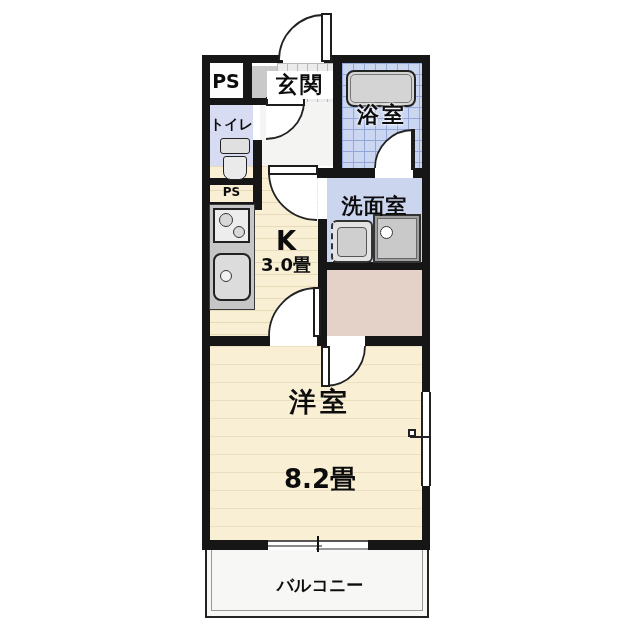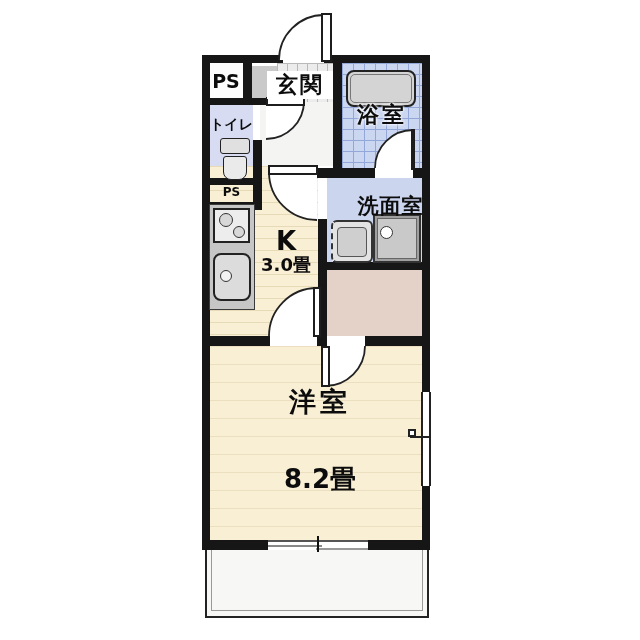--- a/index.html
+++ b/index.html
@@ -126,27 +126,28 @@
 
   <div class="abs fixture" style="left:373px;top:214px;width:48px;height:49px;background:#9f9f9f;border:2px solid #333;"></div>
   <div class="abs fixture" style="left:377px;top:218px;width:40px;height:41px;background:#c9c9c9;border:1px solid #666;"></div>
   <div class="abs fixture" style="left:380px;top:226px;width:13px;height:13px;background:#fff;border:1.5px solid #333;border-radius:50%;"></div>
 
   <div class="lbl" style="left:209px;top:64px;width:34px;height:34px;font-size:19px;">PS</div>
   <div class="lbl" style="left:267px;top:71px;width:66px;height:28px;font-size:22px;background:#fff;letter-spacing:2px;">玄関</div>
   <div class="lbl halo" style="left:342px;top:102px;width:80px;height:26px;font-size:22px;letter-spacing:3px;">浴室</div>
   <div class="lbl" style="left:210px;top:110px;width:43px;height:30px;font-size:14px;">トイレ</div>
   <div class="lbl" style="left:210px;top:183px;width:43px;height:19px;font-size:12px;">PS</div>
-  <div class="lbl" style="left:327px;top:193px;width:95px;height:28px;font-size:21px;letter-spacing:1px;padding-left:16px;">洗面室</div>
+  <div class="lbl" style="left:327px;top:193px;width:95px;height:28px;font-size:21px;letter-spacing:1px;">洗面室</div>
 
   <div class="lbl col" style="left:242px;top:222px;width:88px;height:58px;">
     <div style="font-size:26px;">K</div>
     <div style="font-size:18px;">3.0畳</div>
   </div>
 
 
   <div class="lbl col" style="left:250px;top:408px;width:140px;height:64px;">
     <div style="font-size:27px;letter-spacing:4px;">洋室</div>
     <div style="font-size:26px;margin-top:48px;">8.2畳</div>
   </div>
 
+  <div class="lbl" style="left:255px;top:572px;width:130px;height:26px;font-size:17px;">バルコニー</div>
 
 </div>
 
 </body></html>

